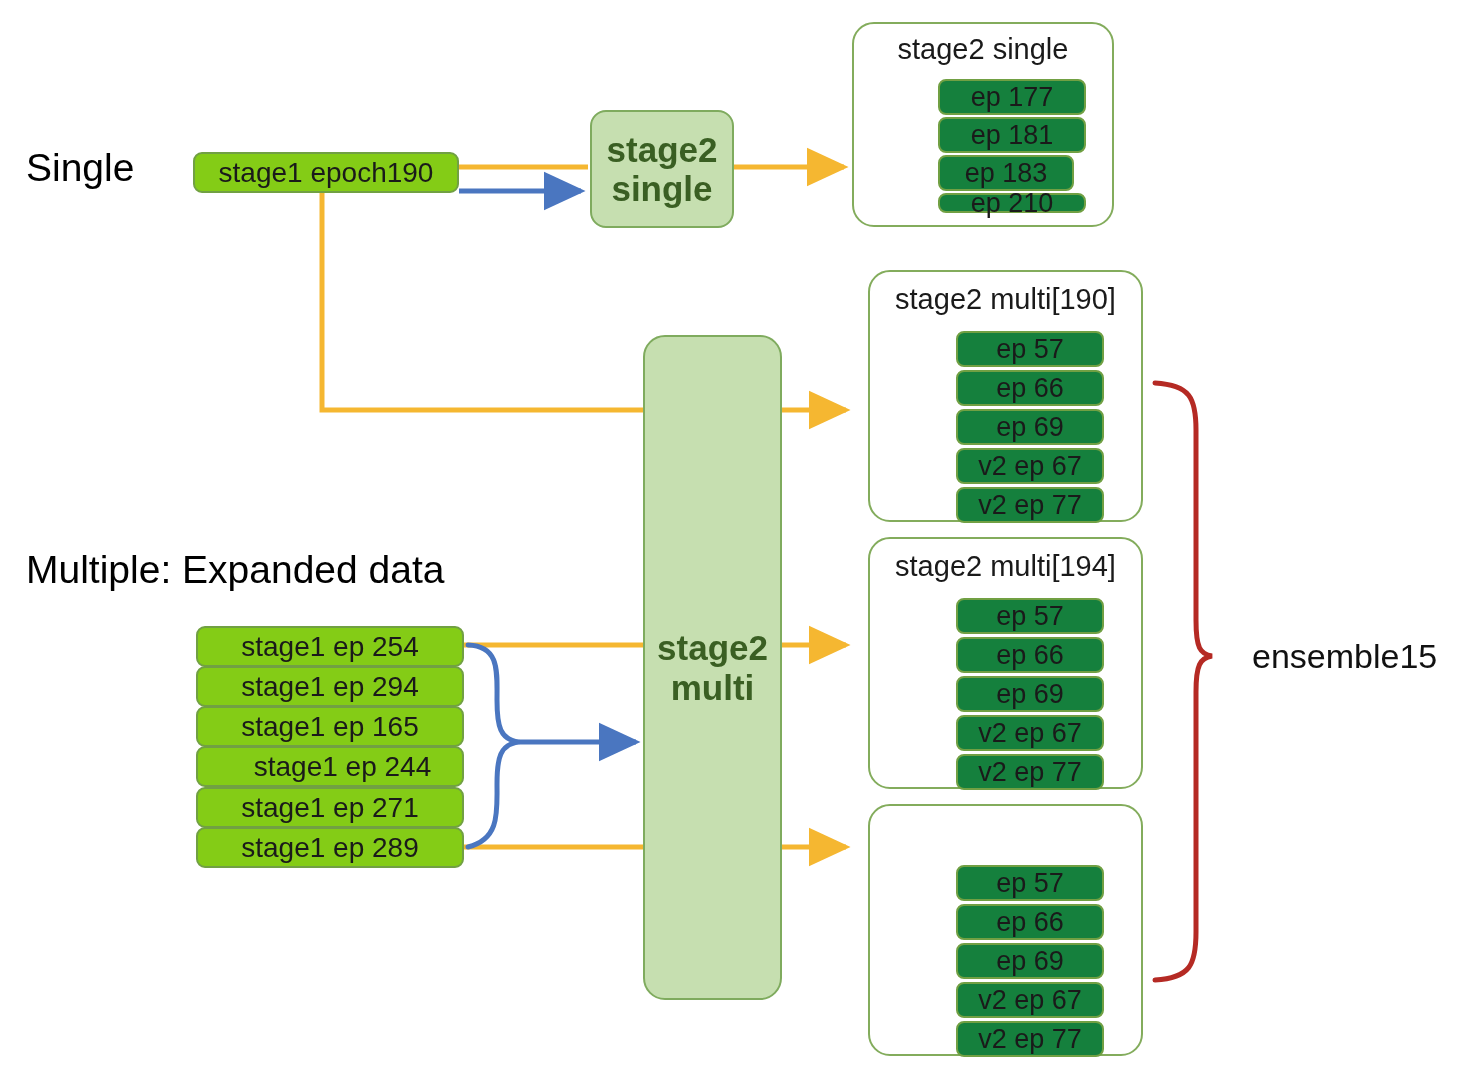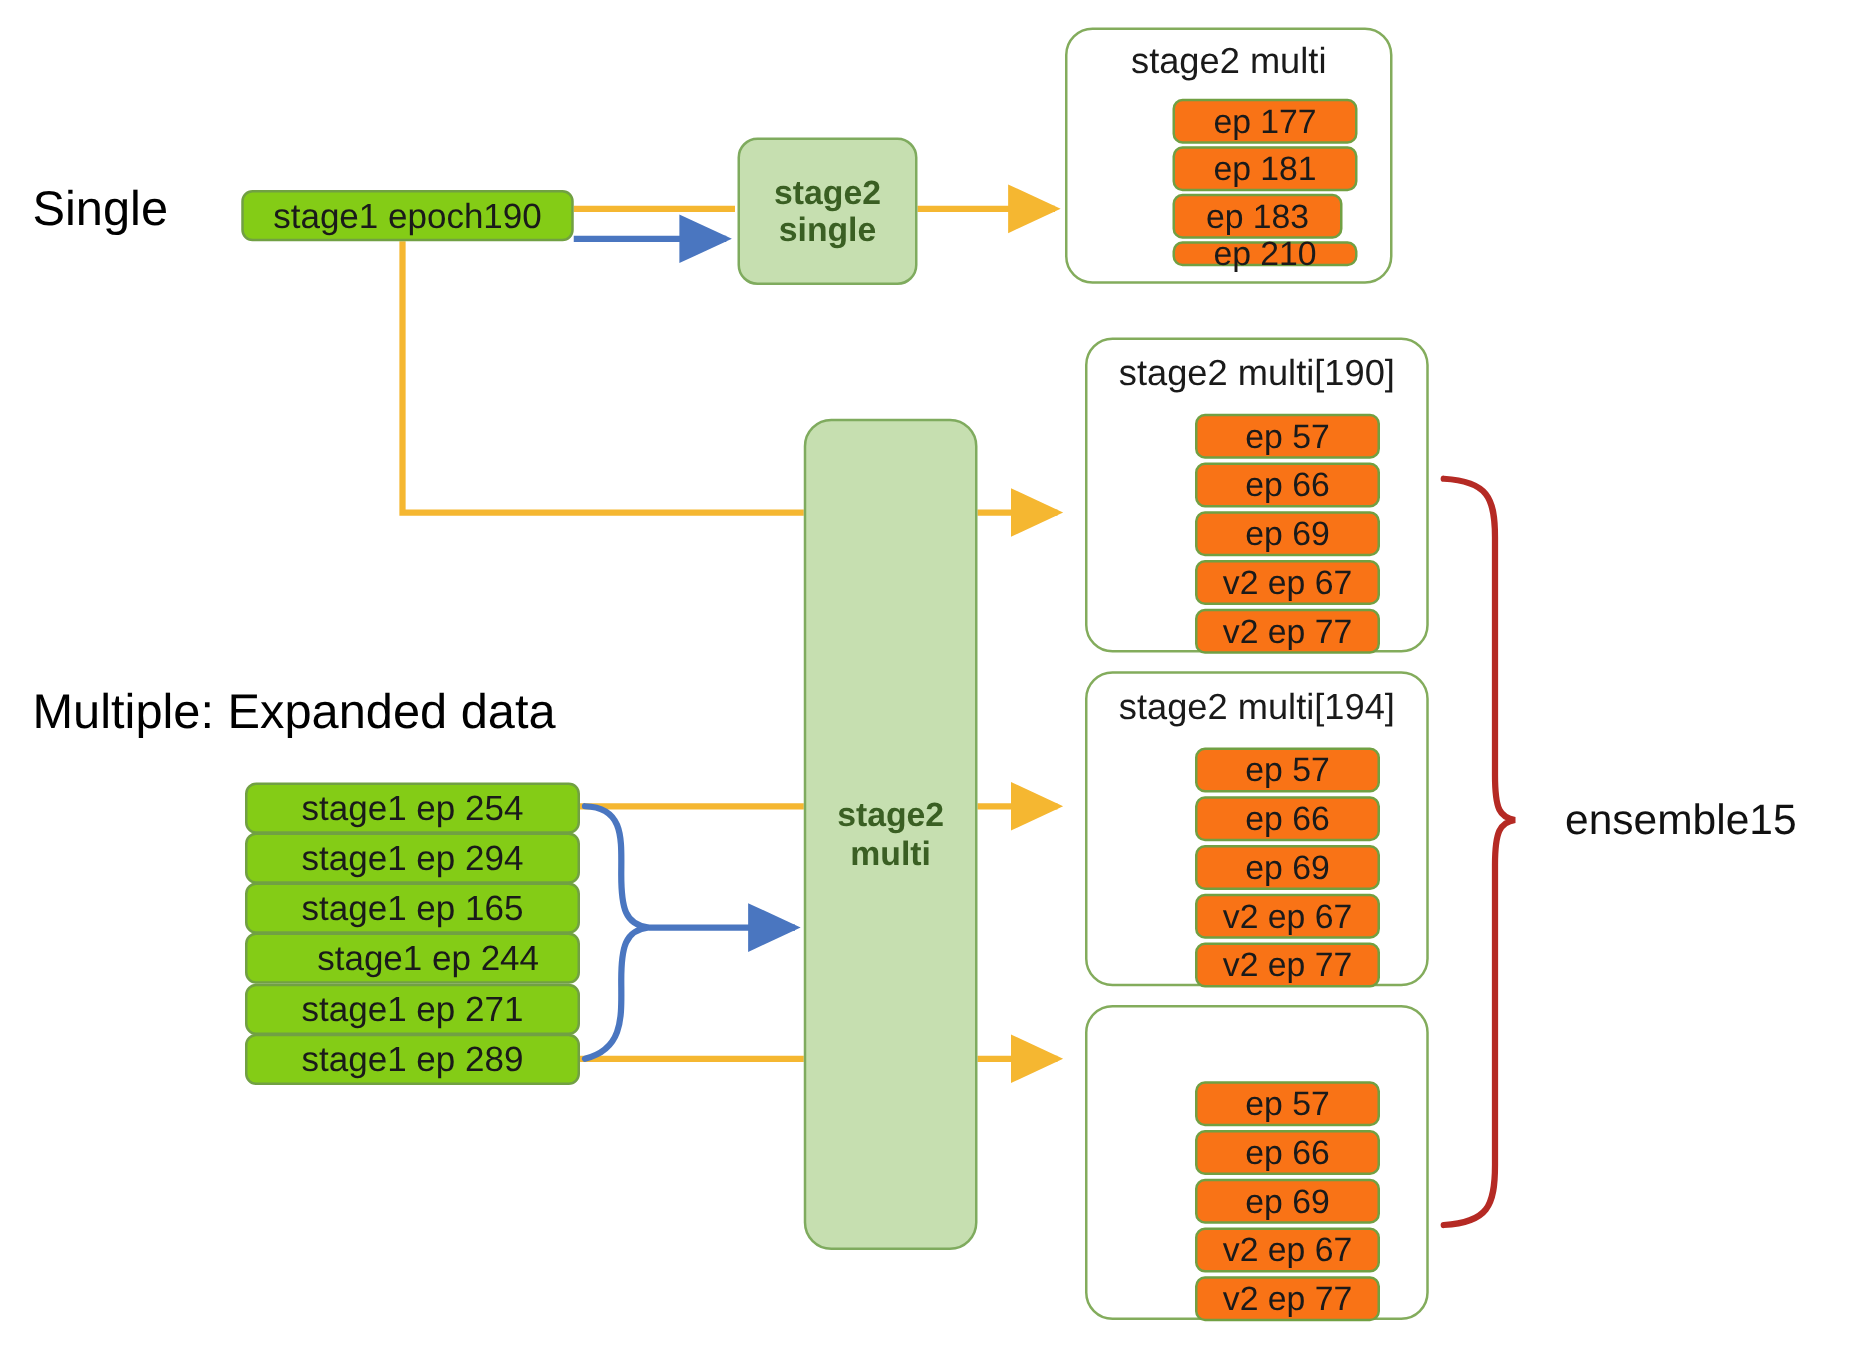--- a/index.html
+++ b/index.html
@@ -50,21 +50,21 @@
 
   
   .proc {
     position: absolute;
     box-sizing: border-box;
     background: #c6dfb0;
     border: 2px solid #7fab5e;
     border-radius: 16px;
     color: #3a5f23;
     font-weight: bold;
-    font-size: 27px;
+    font-size: 35px;
     display: flex;
     flex-direction: column;
     align-items: center;
     justify-content: center;
     line-height: 1.12;
     text-align: center;
   }
   .proc.tall { border-radius: 22px; }
 
   
@@ -82,21 +82,21 @@
     text-align: center;
     font-size: 29px;
     color: #1a1a1a;
     white-space: nowrap;
   }
   .chip {
     position: absolute;
     box-sizing: border-box;
     border: 2.2px solid #71a043;
     border-radius: 8px;
-    background: #f97316;
+    background: #15803d;
     color: #1a1a1a;
     font-size: 27px;
     display: flex;
     align-items: center;
     justify-content: center;
     white-space: nowrap;
   }
 
   .bracket-label {
     position: absolute;
@@ -167,21 +167,21 @@
   </div>
 
   <div class="node" style="left:196px; top:626px; width:268px; height:41px;">stage1 ep 254</div>
   <div class="node" style="left:196px; top:666px; width:268px; height:41px;">stage1 ep 294</div>
   <div class="node" style="left:196px; top:706px; width:268px; height:41px;">stage1 ep 165</div>
   <div class="node" style="left:196px; top:746px; width:268px; height:41px;padding-left:25px;">stage1 ep 244</div>
   <div class="node" style="left:196px; top:787px; width:268px; height:41px;">stage1 ep 271</div>
   <div class="node" style="left:196px; top:827px; width:268px; height:41px;">stage1 ep 289</div>
 
   <div class="group" style="left:852px; top:22px; width:262px; height:205px;"></div>
-  <div class="group-title" style="left:852px; top:33px; width:262px;">stage2 multi</div>
+  <div class="group-title" style="left:852px; top:33px; width:262px;">stage2 single</div>
   <div class="chip" style="left:938px; top:79px; width:148px; height:36px;">ep 177</div>
   <div class="chip" style="left:938px; top:117px; width:148px; height:36px;">ep 181</div>
   <div class="chip" style="left:938px; top:155px; width:136px; height:36px;">ep 183</div>
   <div class="chip" style="left:938px; top:193px; width:148px; height:20px;">ep 210</div>
 
   <div class="group" style="left:868px; top:270px; width:275px; height:252px;"></div>
   <div class="group-title" style="left:868px; top:283px; width:275px;">stage2 multi[190]</div>
   <div class="chip" style="left:956px; top:331px; width:148px; height:36px;">ep 57</div>
   <div class="chip" style="left:956px; top:370px; width:148px; height:36px;">ep 66</div>
   <div class="chip" style="left:956px; top:409px; width:148px; height:36px;">ep 69</div>

